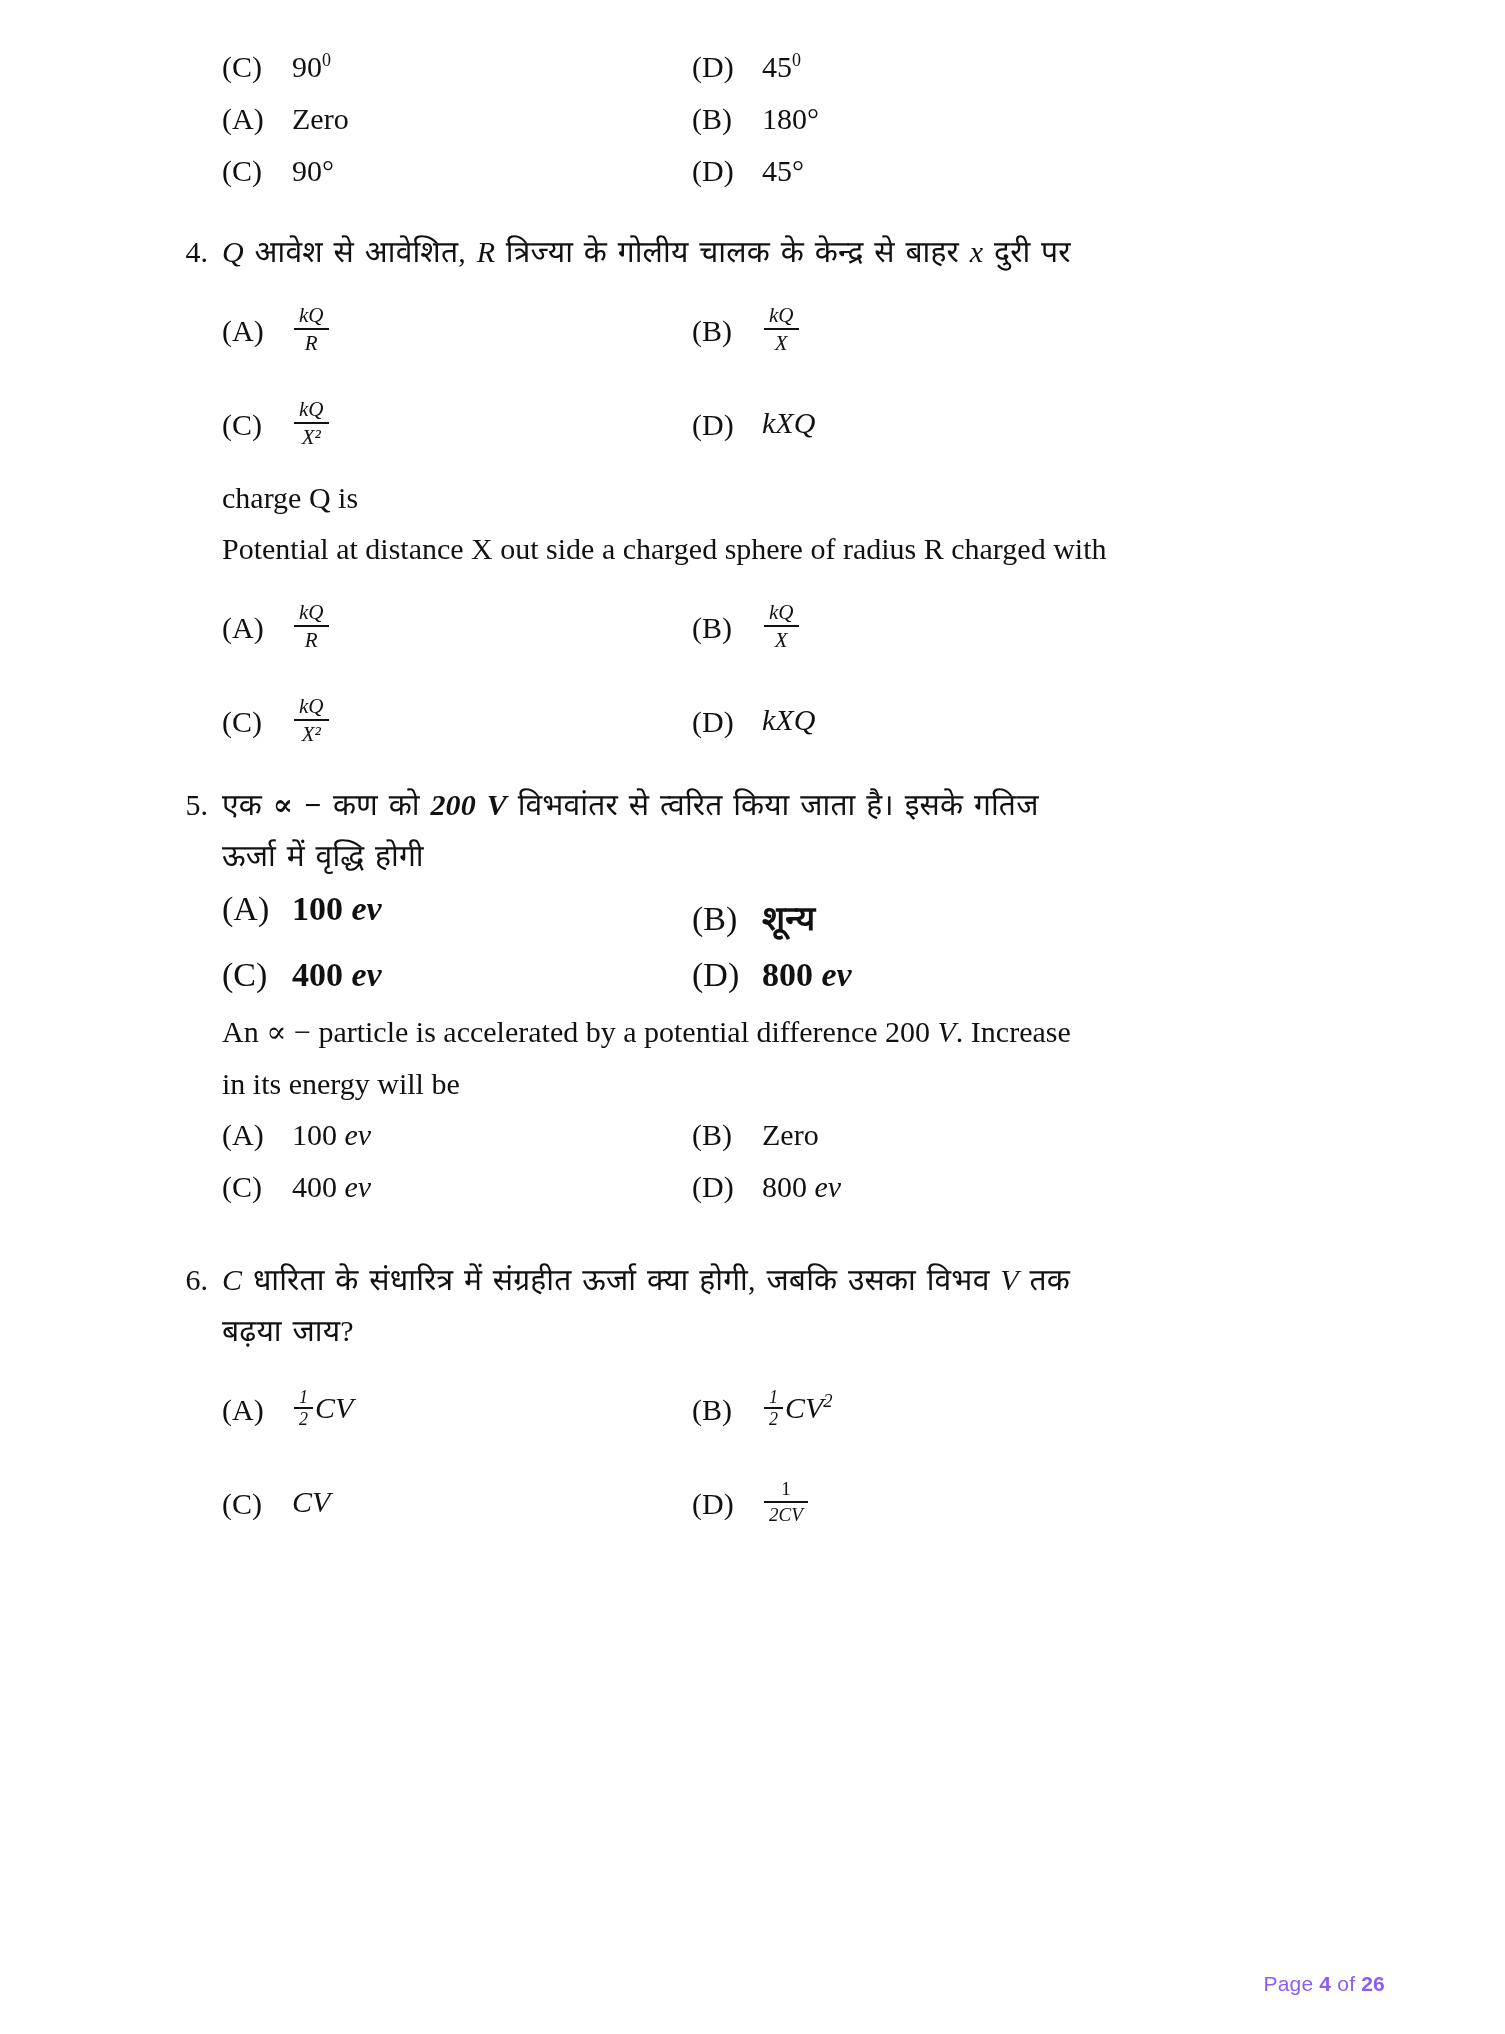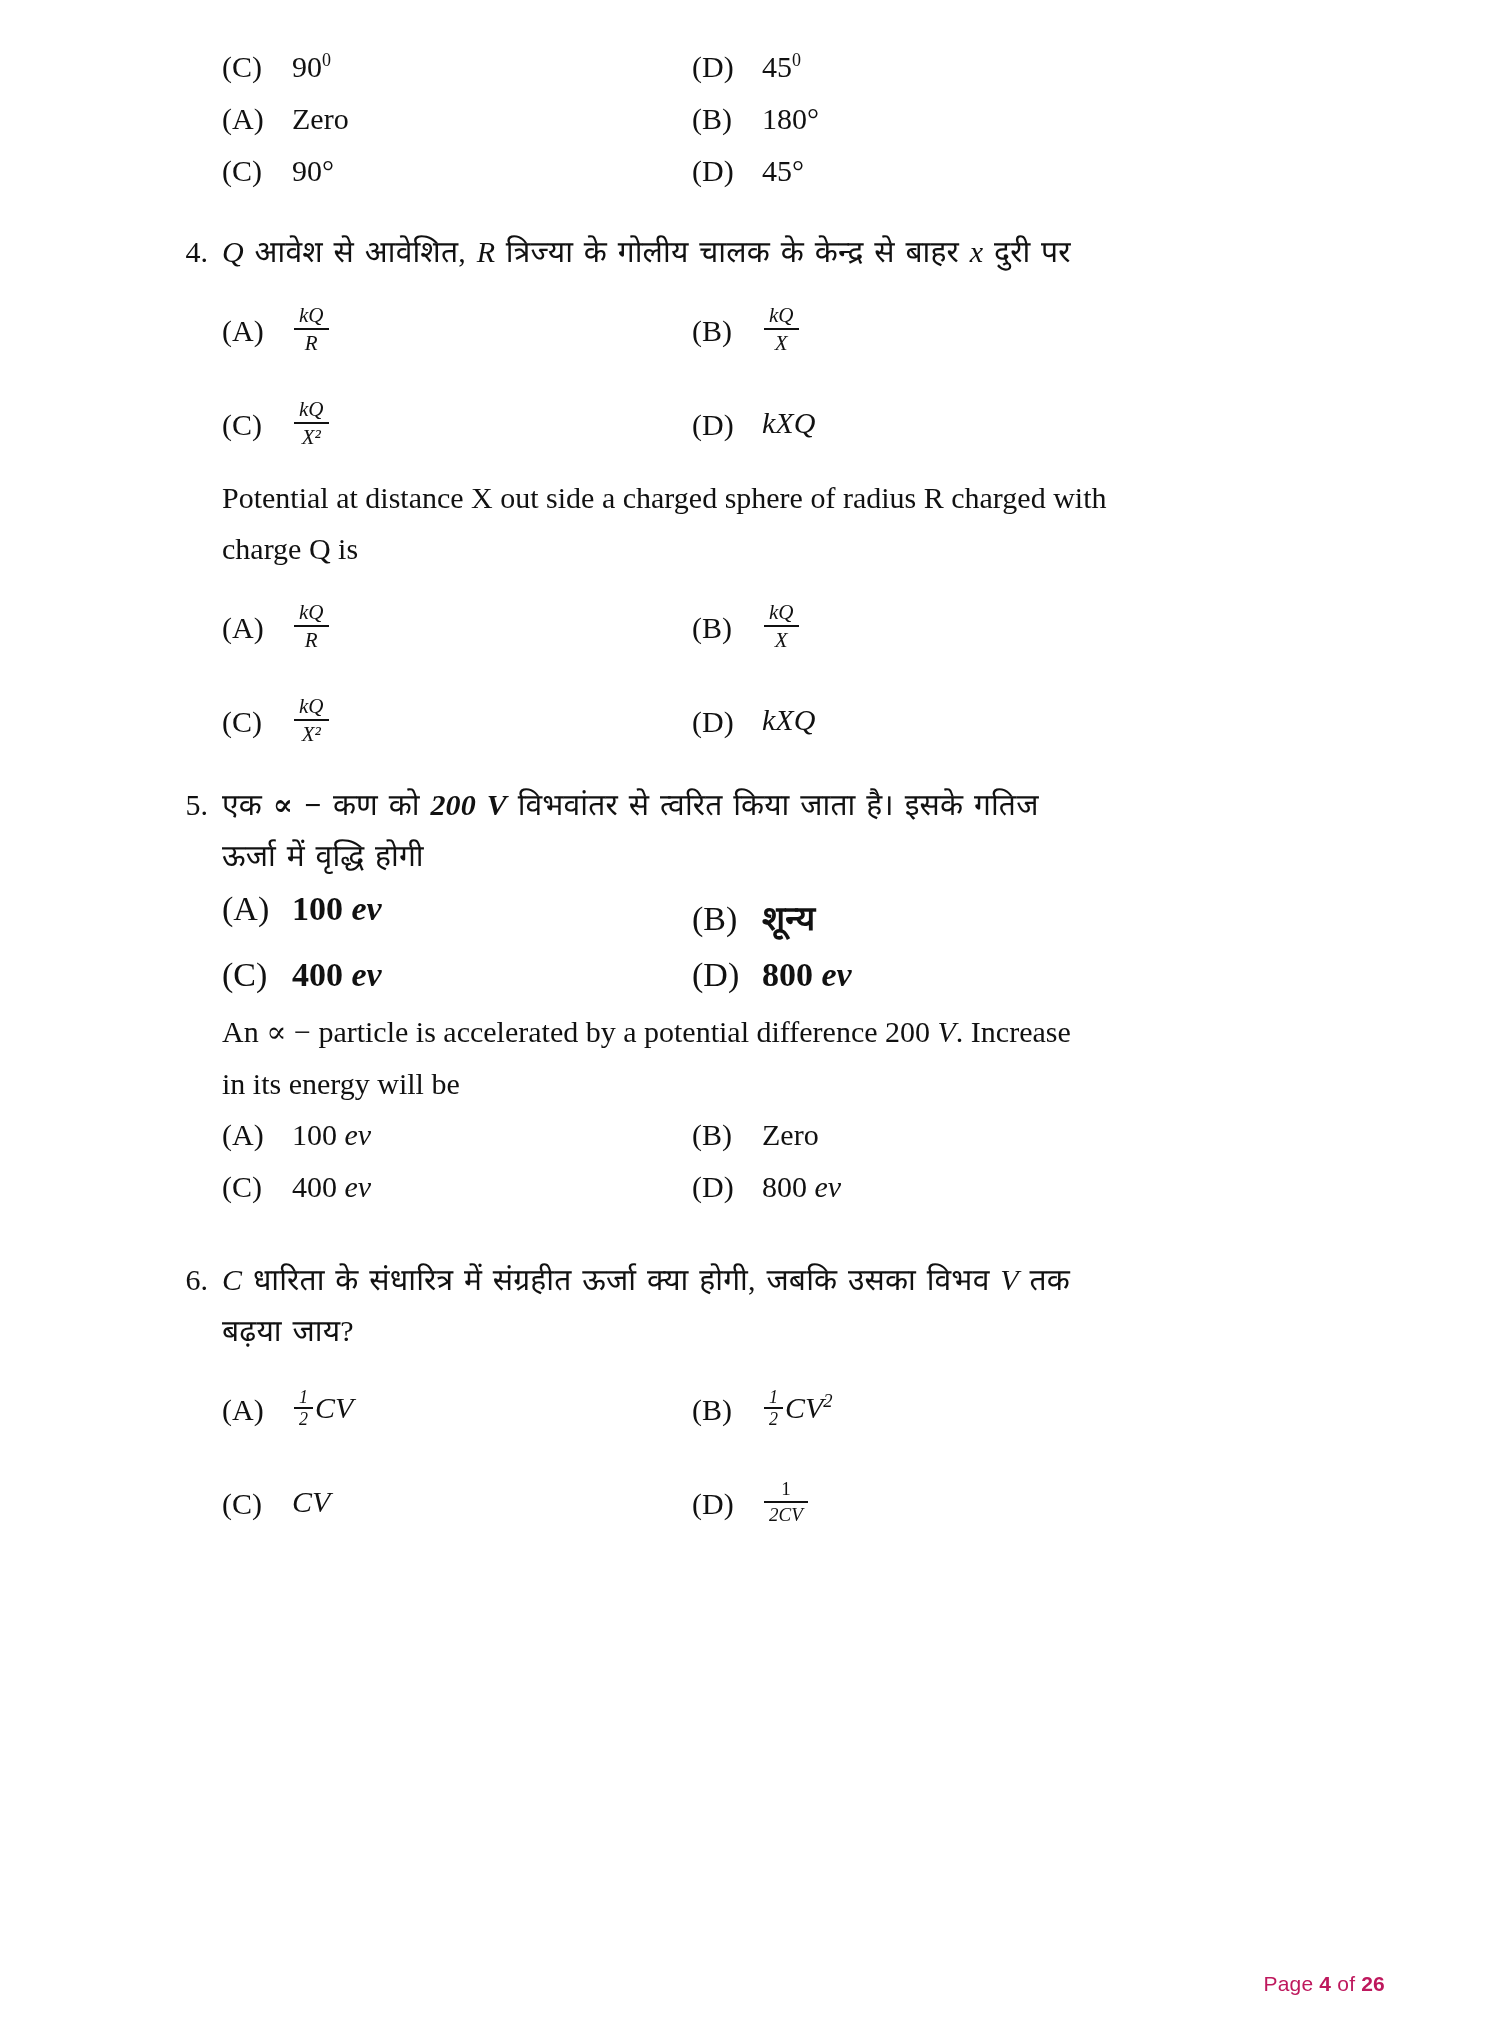--- a/index.html
+++ b/index.html
@@ -155,21 +155,21 @@
   }
 
   
   .footer {
     position: absolute;
     right: 120px;
     bottom: 38px;
     font-family: "Liberation Sans", sans-serif;
     font-size: 21px;
     font-weight: 700;
-    color: #be185d;
+    color: #8b5cf6;
     letter-spacing: 0.2px;
   }
   .footer .lite { font-weight: 400; }
 
   .spacer-sm { height: 10px; }
   .spacer-md { height: 22px; }
   .spacer-lg { height: 34px; }
 </style>
 </head>
 <body>
@@ -254,22 +254,22 @@
             </span>
           </span>
         </div>
         <div class="opt-cell right">
           <span class="opt-tag">(D)</span>
           <span class="opt-val mi">kXQ</span>
         </div>
       </div>
     </div>
 
+    <div class="eng">charge Q is</div>
     <div class="eng">Potential at distance X out side a charged sphere of radius R charged with</div>
-    <div class="eng">charge Q is</div>
 
     <div class="opts">
       <div class="opt-row tall">
         <div class="opt-cell left">
           <span class="opt-tag">(A)</span>
           <span class="opt-val">
             <span class="frac">
               <span class="num">kQ</span>
               <span class="den">R</span>
             </span>

